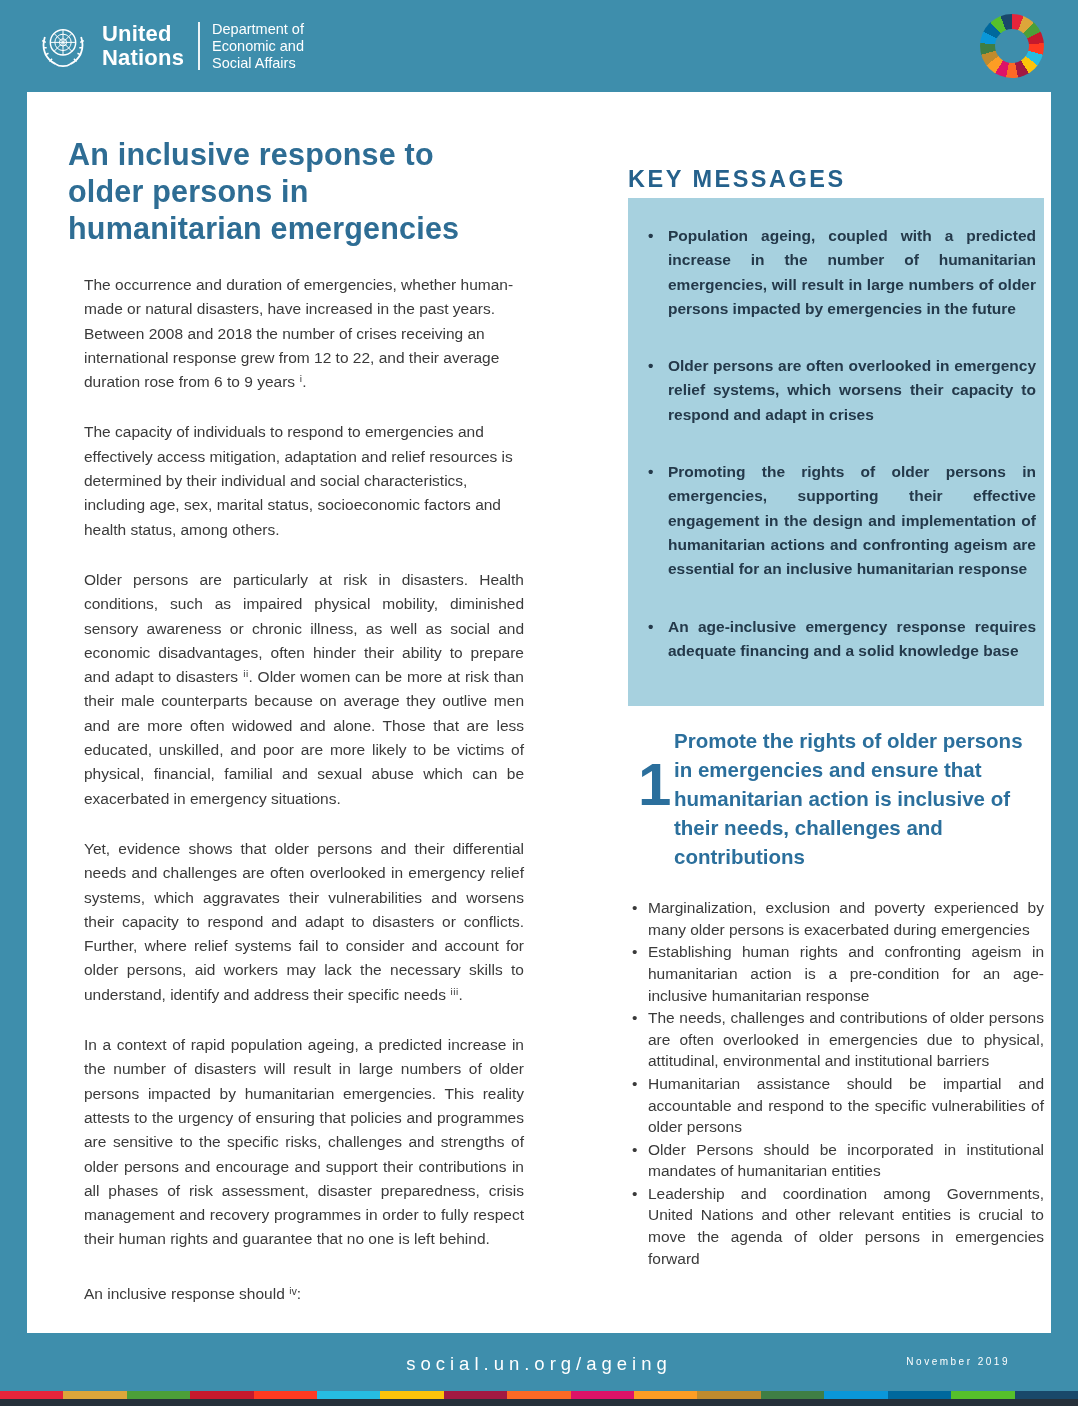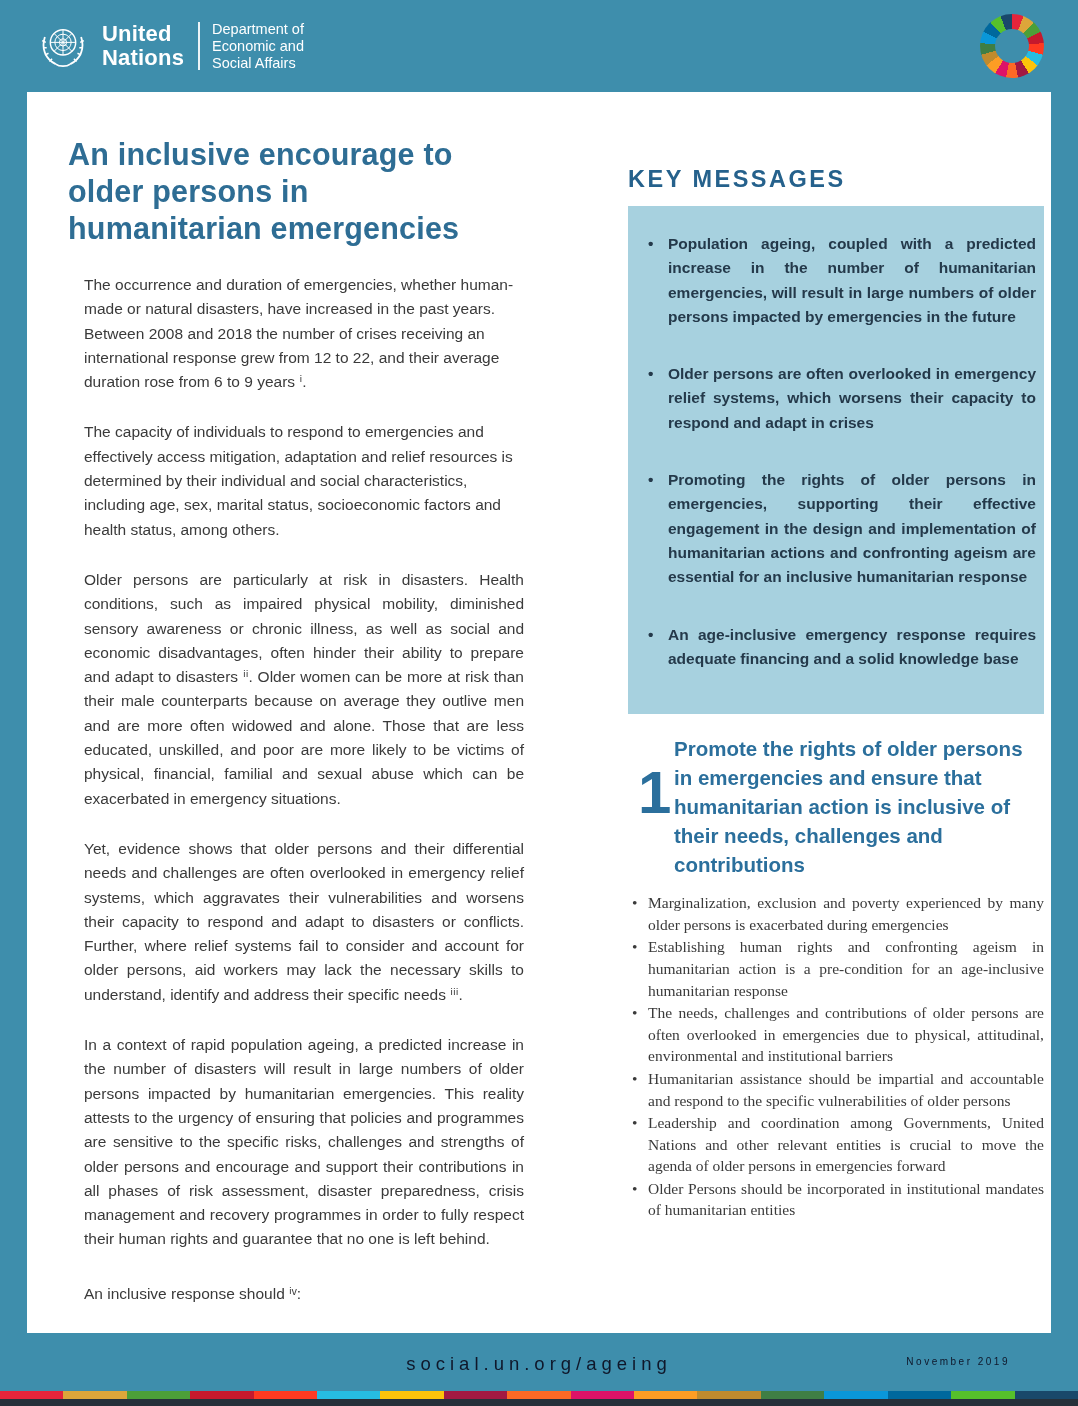--- a/index.html
+++ b/index.html
@@ -58,51 +58,51 @@
     margin-top:26px;font-size:15.5px;line-height:24.3px;color:var(--body-text);margin-left:16px;
   }
   .body-p.justify{text-align:justify;}
   .lead-in{margin-top:30px;}
   
   .km-heading{
     margin-top:74px;font-size:23.5px;font-weight:bold;color:var(--heading-blue);
     letter-spacing:2.5px;
   }
   .km-box{
-    margin-top:13px;background:var(--box-bg);
+    margin-top:5px;background:var(--box-bg);
     padding:26px 8px 10px 0;min-height:497px;
   }
   .km-box ul{list-style:none;margin:0;padding-left:40px;}
   .km-box li{
     position:relative;margin-bottom:33px;font-size:15.5px;line-height:24.3px;
     font-weight:bold;color:var(--box-text);text-align:justify;
   }
   .km-box li::before{
     content:"•";position:absolute;left:-20px;top:0;font-weight:bold;
   }
   
   .sec1{display:flex;margin-top:20px;padding-left:10px;}
   .sec1-num{
     width:36px;flex:0 0 36px;font-size:60px;line-height:62px;font-weight:bold;
     color:var(--section-blue);padding-top:28px;
   }
   .sec1-heading{
     font-size:20.5px;line-height:29px;font-weight:bold;color:var(--section-blue);
     padding-left:0;
   }
-  .sec-bullets{list-style:none;margin-top:13px;padding-left:20px;font-family:Liberation Serif, serif;}
+  .sec-bullets{list-style:none;margin-top:26px;padding-left:20px;}
   .sec-bullets li{
     position:relative;font-size:15.5px;line-height:21.6px;color:var(--body-text);
     text-align:justify;margin-bottom:1px;
   }
   .sec-bullets li::before{
     content:"•";position:absolute;left:-16px;top:0;
   }
   
-  .footer-row{position:absolute;left:0;right:0;top:1347px;height:40px;color:#0f172a;}
+  .footer-row{position:absolute;left:0;right:0;top:1347px;height:40px;color:#ffffff;}
   .footer-url{
     position:absolute;left:0;right:0;text-align:center;top:6px;
     font-size:18.5px;letter-spacing:5px;font-weight:400;
   }
   .footer-date{
     position:absolute;right:68px;top:9px;font-size:10px;letter-spacing:2.5px;
   }
   .sdg-stripe{
     position:absolute;left:0;right:0;bottom:7px;height:8px;display:flex;
   }
@@ -146,21 +146,21 @@
       </div>
     </div>
     <span class="sdg-wheel" style="background: conic-gradient(rgb(229, 36, 59) 0deg, rgb(229, 36, 59) 21.18deg, rgb(221, 166, 58) 21.18deg, rgb(221, 166, 58) 42.35deg, rgb(76, 159, 56) 42.35deg, rgb(76, 159, 56) 63.53deg, rgb(197, 25, 45) 63.53deg, rgb(197, 25, 45) 84.71deg, rgb(255, 58, 33) 84.71deg, rgb(255, 58, 33) 105.88deg, rgb(38, 189, 226) 105.88deg, rgb(38, 189, 226) 127.06deg, rgb(252, 195, 11) 127.06deg, rgb(252, 195, 11) 148.24deg, rgb(162, 25, 66) 148.24deg, rgb(162, 25, 66) 169.41deg, rgb(253, 105, 37) 169.41deg, rgb(253, 105, 37) 190.59deg, rgb(221, 19, 103) 190.59deg, rgb(221, 19, 103) 211.76deg, rgb(253, 157, 36) 211.76deg, rgb(253, 157, 36) 232.94deg, rgb(191, 139, 46) 232.94deg, rgb(191, 139, 46) 254.12deg, rgb(63, 126, 68) 254.12deg, rgb(63, 126, 68) 275.29deg, rgb(10, 151, 217) 275.29deg, rgb(10, 151, 217) 296.47deg, rgb(0, 104, 157) 296.47deg, rgb(0, 104, 157) 317.65deg, rgb(86, 192, 43) 317.65deg, rgb(86, 192, 43) 338.82deg, rgb(25, 72, 106) 338.82deg, rgb(25, 72, 106) 360deg);">
       <span class="wheel-hole"></span>
     </span>
   </header>
 
   <main class="card">
 
     <section class="col-left">
-      <h1 class="doc-title">An inclusive encourage to older persons in humanitarian emergencies</h1>
+      <h1 class="doc-title">An inclusive response to older persons in humanitarian emergencies</h1>
       <p class="body-p">The occurrence and duration of emergencies, whether human-made or natural disasters, have increased in the past years. Between 2008 and 2018 the number of crises receiving an international response grew from 12 to 22, and their average duration rose from 6 to 9 years ⁱ.</p>
       <p class="body-p">The capacity of individuals to respond to emergencies and effectively access mitigation, adaptation and relief resources is determined by their individual and social characteristics, including age, sex, marital status, socioeconomic factors and health status, among others.</p>
       <p class="body-p justify">Older persons are particularly at risk in disasters. Health conditions, such as impaired physical mobility, diminished sensory awareness or chronic illness, as well as social and economic disadvantages, often hinder their ability to prepare and adapt to disasters ⁱⁱ. Older women can be more at risk than their male counterparts because on average they outlive men and are more often widowed and alone. Those that are less educated, unskilled, and poor are more likely to be victims of physical, financial, familial and sexual abuse which can be exacerbated in emergency situations.</p>
       <p class="body-p justify">Yet, evidence shows that older persons and their differential needs and challenges are often overlooked in emergency relief systems, which aggravates their vulnerabilities and worsens their capacity to respond and adapt to disasters or conflicts. Further, where relief systems fail to consider and account for older persons, aid workers may lack the necessary skills to understand, identify and address their specific needs ⁱⁱⁱ.</p>
       <p class="body-p justify">In a context of rapid population ageing, a predicted increase in the number of disasters will result in large numbers of older persons impacted by humanitarian emergencies. This reality attests to the urgency of ensuring that policies and programmes are sensitive to the specific risks, challenges and strengths of older persons and encourage and support their contributions in all phases of risk assessment, disaster preparedness, crisis management and recovery programmes in order to fully respect their human rights and guarantee that no one is left behind.</p>
       <p class="body-p lead-in">An inclusive response should ⁱᵛ:</p>
     </section>
 
     <section class="col-right">
       <h2 class="km-heading">KEY MESSAGES</h2>
@@ -177,22 +177,22 @@
       <div class="sec1">
         <div class="sec1-num">1</div>
         <h3 class="sec1-heading">Promote the rights of older persons in emergencies and ensure that humanitarian action is inclusive of their needs, challenges and contributions</h3>
       </div>
 
       <ul class="sec-bullets">
         <li>Marginalization, exclusion and poverty experienced by many older persons is exacerbated during emergencies</li>
         <li>Establishing human rights and confronting ageism in humanitarian action is a pre-condition for an age-inclusive humanitarian response</li>
         <li>The needs, challenges and contributions of older persons are often overlooked in emergencies due to physical, attitudinal, environmental and institutional barriers</li>
         <li>Humanitarian assistance should be impartial and accountable and respond to the specific vulnerabilities of older persons</li>
+        <li>Older Persons should be incorporated in institutional mandates of humanitarian entities</li>
         <li>Leadership and coordination among Governments, United Nations and other relevant entities is crucial to move the agenda of older persons in emergencies forward</li>
-        <li>Older Persons should be incorporated in institutional mandates of humanitarian entities</li>
       </ul>
     </section>
   </main>
 
   <footer class="footer-row">
     <span class="footer-url">social.un.org/ageing</span>
     <span class="footer-date">November 2019</span>
   </footer>
 
   <div class="sdg-stripe">

